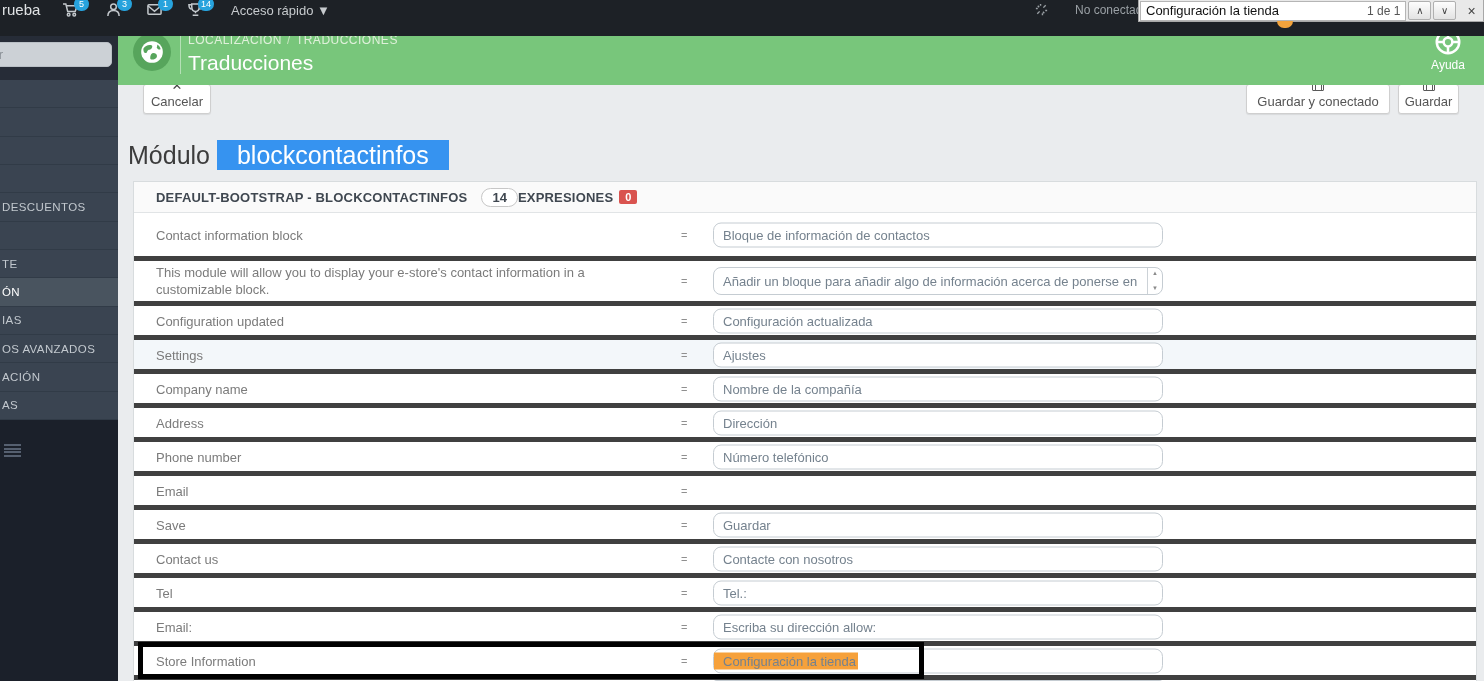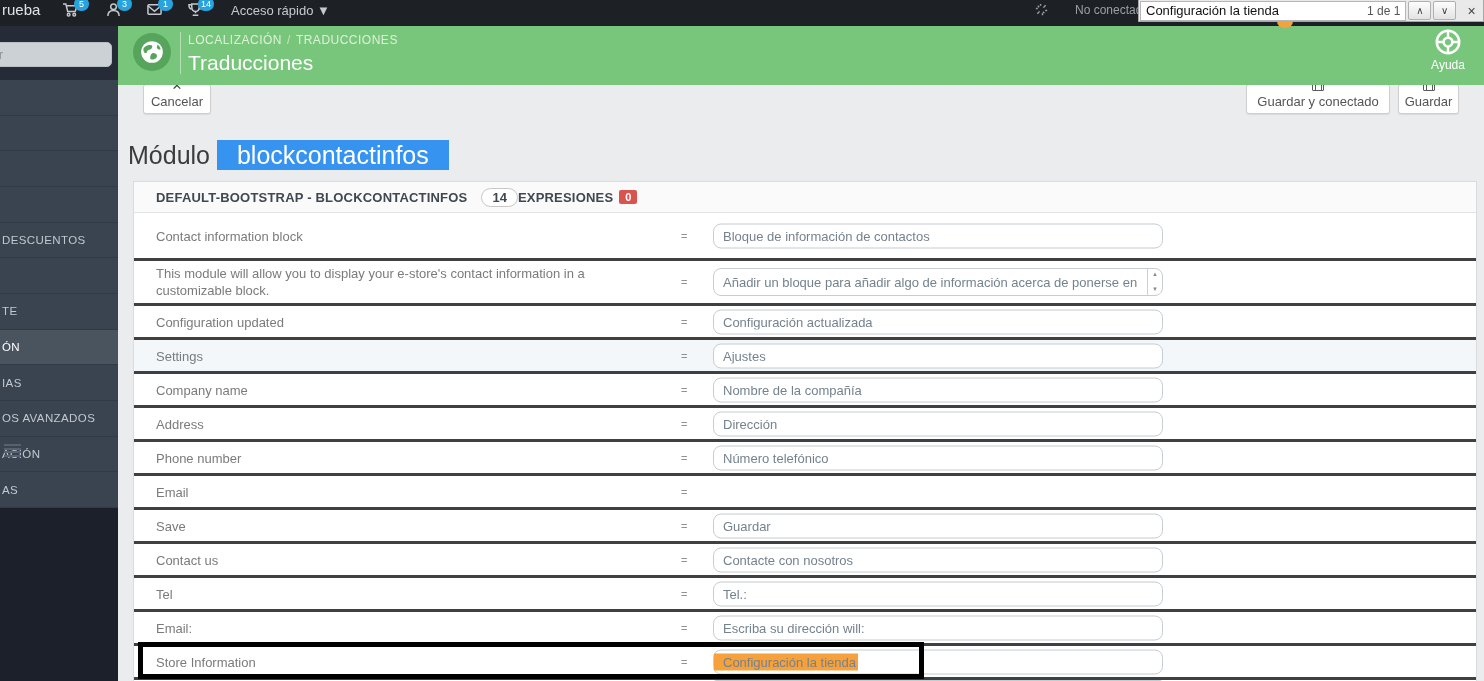--- a/index.html
+++ b/index.html
@@ -1,19 +1,19 @@
 <!DOCTYPE html>
 <html><head>
 <meta charset="utf-8">
 <style>
   * { margin:0; padding:0; box-sizing:border-box; }
   html,body { width:1484px; height:681px; overflow:hidden; font-family:"Liberation Sans",sans-serif; background:#eaecee; }
 
   
-  #topbar { position:absolute; left:0; top:0; width:1484px; height:26px; background:#1d2126; z-index:4; }
+  #topbar { position:absolute; left:0; top:0; width:1484px; height:36px; background:#1d2126; z-index:4; }
   .shopname { position:absolute; left:2px; top:1px; color:#dfe2e4; font-size:15px; }
   .tb-icon { position:absolute; top:2px; width:18px; height:16px; }
   .tb-icon svg { width:17px; height:15px; stroke:#c3c8cc; fill:none; stroke-width:1.6; }
   .tb-badge { position:absolute; top:-5px; right:-9px; min-width:15px; height:14px; background:#27a3dd; color:#fff;
               font-size:9px; line-height:14px; text-align:center; border-radius:8px; padding:0 3px; }
   .quick { position:absolute; left:231px; top:3px; color:#c6cacd; font-size:13px; cursor:pointer; }
   .notcon { position:absolute; left:1052px; top:3px; color:#9aa0a5; font-size:12px; white-space:nowrap;margin-left:23px; }
   .linkico { position:absolute; left:1034px; top:2px; }
   .linkico svg { width:15px; height:15px; stroke:#9aa0a5; fill:none; stroke-width:1.5; }
 
@@ -29,21 +29,21 @@
   .find-close { margin-left:4px; }
   #find-caret { position:absolute; left:1277px; top:21px; width:16px; height:7px; background:#f2a33c;
                 border-radius:0 0 9px 9px; z-index:11; }
 
   
   #sidebar { position:absolute; left:0; top:20px; width:118px; height:661px; background:#1b202a; z-index:2; }
   #sb-top { position:absolute; left:0; top:0; width:118px; height:60px; background:#262c37; }
   #sb-search { position:absolute; left:-52px; top:22px; width:164px; height:25px; background:#ccd1d6;
                border-radius:5px; border:1px solid #b9bfc5; }
   #sb-search span { position:absolute; right:108px; top:4px; font-size:13px; color:#8a9096; }
-  #sb-menu { position:absolute; left:0; top:60px; width:118px; height:428px; background:#3a4451; display:flex; flex-direction:column; }
+  #sb-menu { position:absolute; left:0; top:60px; width:118px; height:340px; background:#3a4451; display:flex; flex-direction:column; }
   .sb-item { flex:1; border-bottom:1px solid #313b47; display:flex; align-items:center; cursor:pointer; }
   .sb-item span { color:#c2c8ce; font-size:11.5px; letter-spacing:.4px; padding-left:2px; white-space:nowrap; }
   .sb-item.active { background:#49545f; }
   .sb-item.active span { color:#ffffff; }
   #sb-burger { position:absolute; left:4px; top:424px; width:17px; height:13px; cursor:pointer; }
   #sb-burger i { display:block; height:2px; background:#566070; margin-bottom:1.6px; }
 
   
   #pageheader { position:absolute; left:118px; top:20px; width:1366px; height:65px; background:#78c67b; z-index:3; }
   #globe { position:absolute; left:15px; top:13px; width:38px; height:38px; background:#57a55c; border-radius:50%;
@@ -75,21 +75,21 @@
   #panel { position:absolute; left:133px; top:181px; width:1344px; height:520px; background:#fff; border:1px solid #d8dcde; z-index:1; }
   #panel-head { height:31px; background:#fafafa; border-bottom:1px solid #e1e4e6; display:flex; align-items:center; padding-left:22px; }
   .tab-title { font-size:13px; font-weight:bold; color:#3f4750; letter-spacing:.2px; }
   .count-pill { margin-left:14px; background:#fff; border:1px solid #c7c7c7; border-radius:10px; padding:1px 10px;
                 font-size:13px; font-weight:bold; color:#3f4750; }
   .expr-label { margin-left:0; font-size:13px; font-weight:bold; color:#3f4750; letter-spacing:.2px; }
   .expr-badge { margin-left:6px; background:#d9534f; color:#fff; font-size:11px; font-weight:bold; padding:1px 6px; border-radius:2px; }
 
   
   #rows { position:relative; }
-  .trow { position:relative; border-bottom:3px solid #404040; }
+  .trow { position:relative; border-bottom:5px solid #404040; }
   .trow.shaded { background:#f3f7fa; }
   .tlabel { position:absolute; left:22px; top:50%; transform:translateY(-50%); width:505px;
             font-size:13px; color:#7b7b7b; line-height:17px; }
   .teq { position:absolute; left:547px; top:50%; transform:translateY(-50%); font-size:11px; color:#8f8f8f; }
   .tinput { position:absolute; left:579px; top:50%; transform:translateY(-50%); width:450px; height:25px;
             background:#fff; border:1px solid #c5ccd2; border-radius:8px; display:flex; align-items:center; }
   .tinput .tval { font-size:13px; color:#75828e; padding-left:9px; white-space:nowrap; overflow:hidden; }
   .tinput.tarea { height:28px; }
   .spinner { position:absolute; right:0; top:0; width:15px; height:100%; border-left:1px solid #ccd2d7;
              display:flex; flex-direction:column; align-items:center; justify-content:space-between; padding:3px 0; }
@@ -334,21 +334,21 @@
         <span class="tlabel">Tel</span>
         <span class="teq">=</span>
         <div class="tinput">
           <span class="tval">Tel.:</span>
         </div>
       </div>
       <div class="trow" style="height: 34px;">
         <span class="tlabel">Email:</span>
         <span class="teq">=</span>
         <div class="tinput">
-          <span class="tval">Escriba su dirección will:</span>
+          <span class="tval">Escriba su dirección allow:</span>
         </div>
       </div>
       <div class="trow" style="height: 34px;">
         <span class="tlabel">Store Information</span>
         <span class="teq">=</span>
         <div class="tinput">
           <span class="tval match">Configuración la tienda</span>
         </div>
         <div class="anno-box"></div>
       </div>

